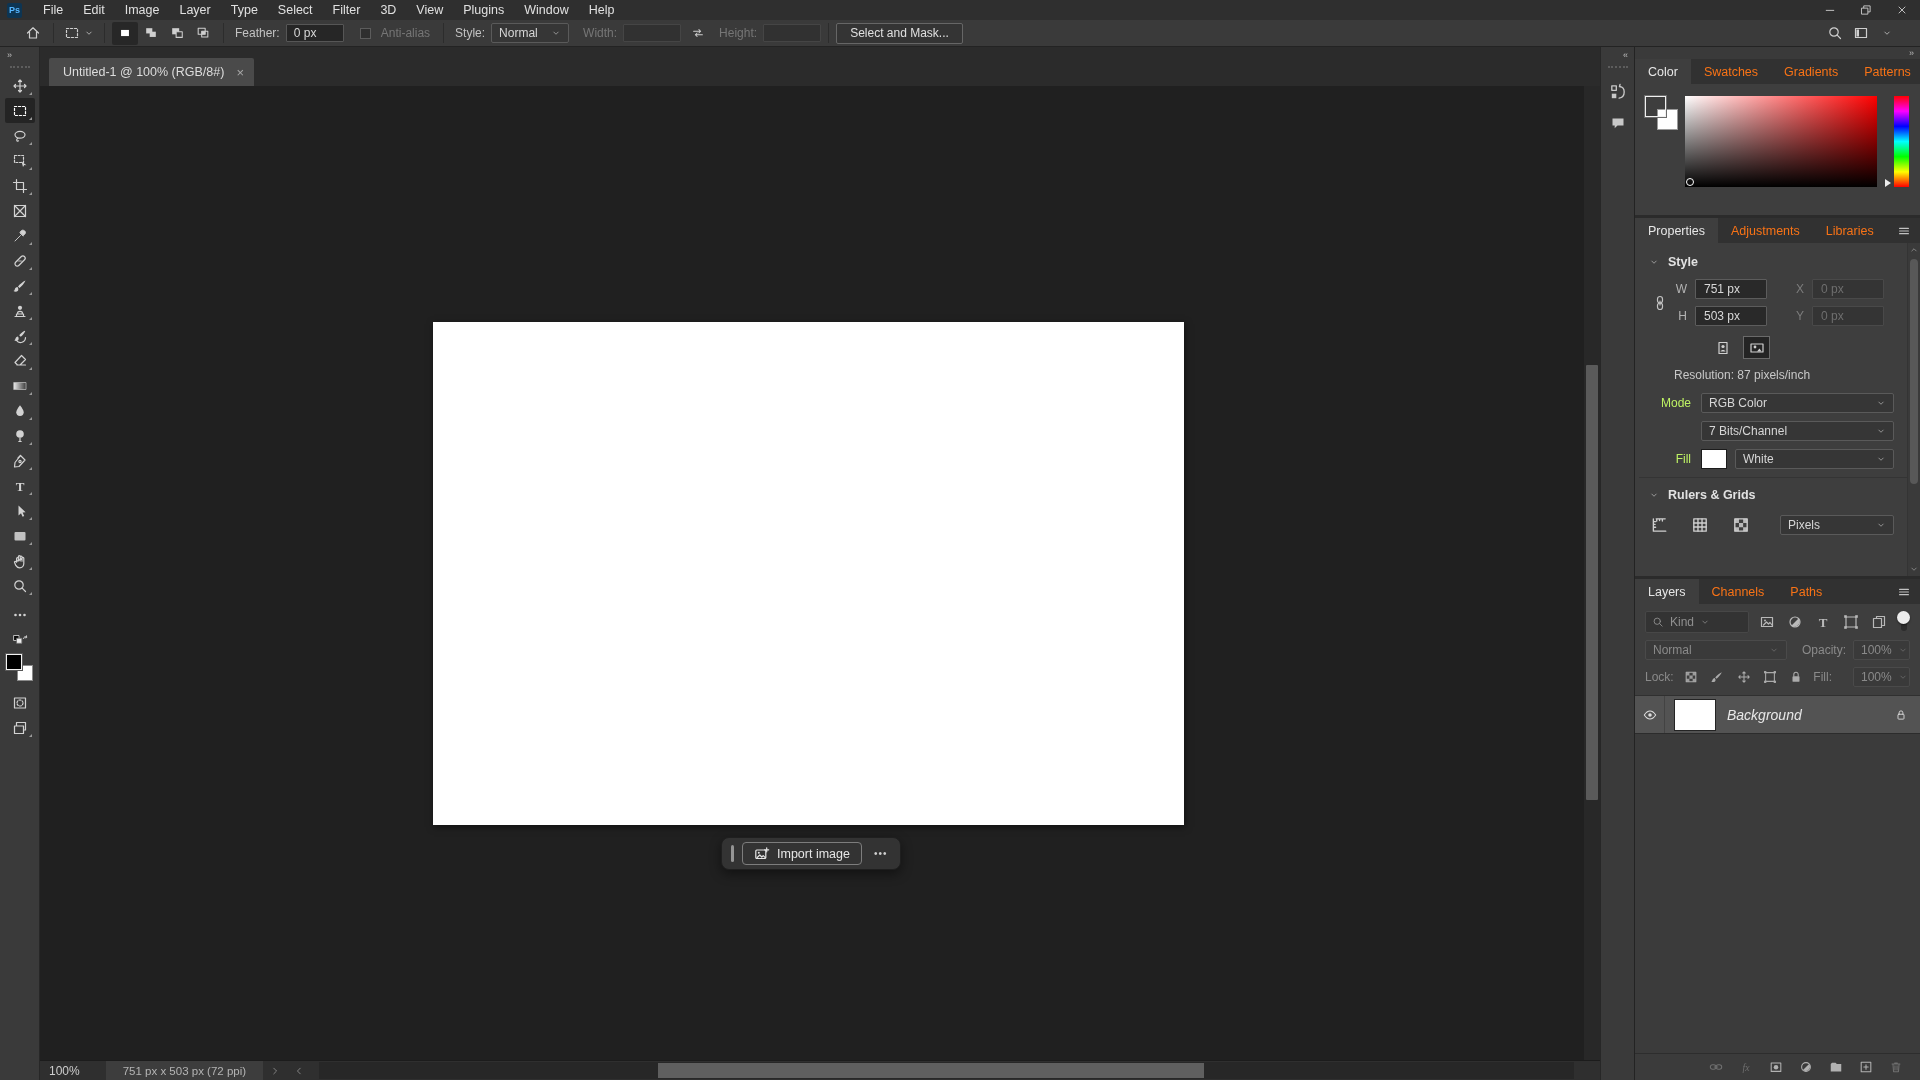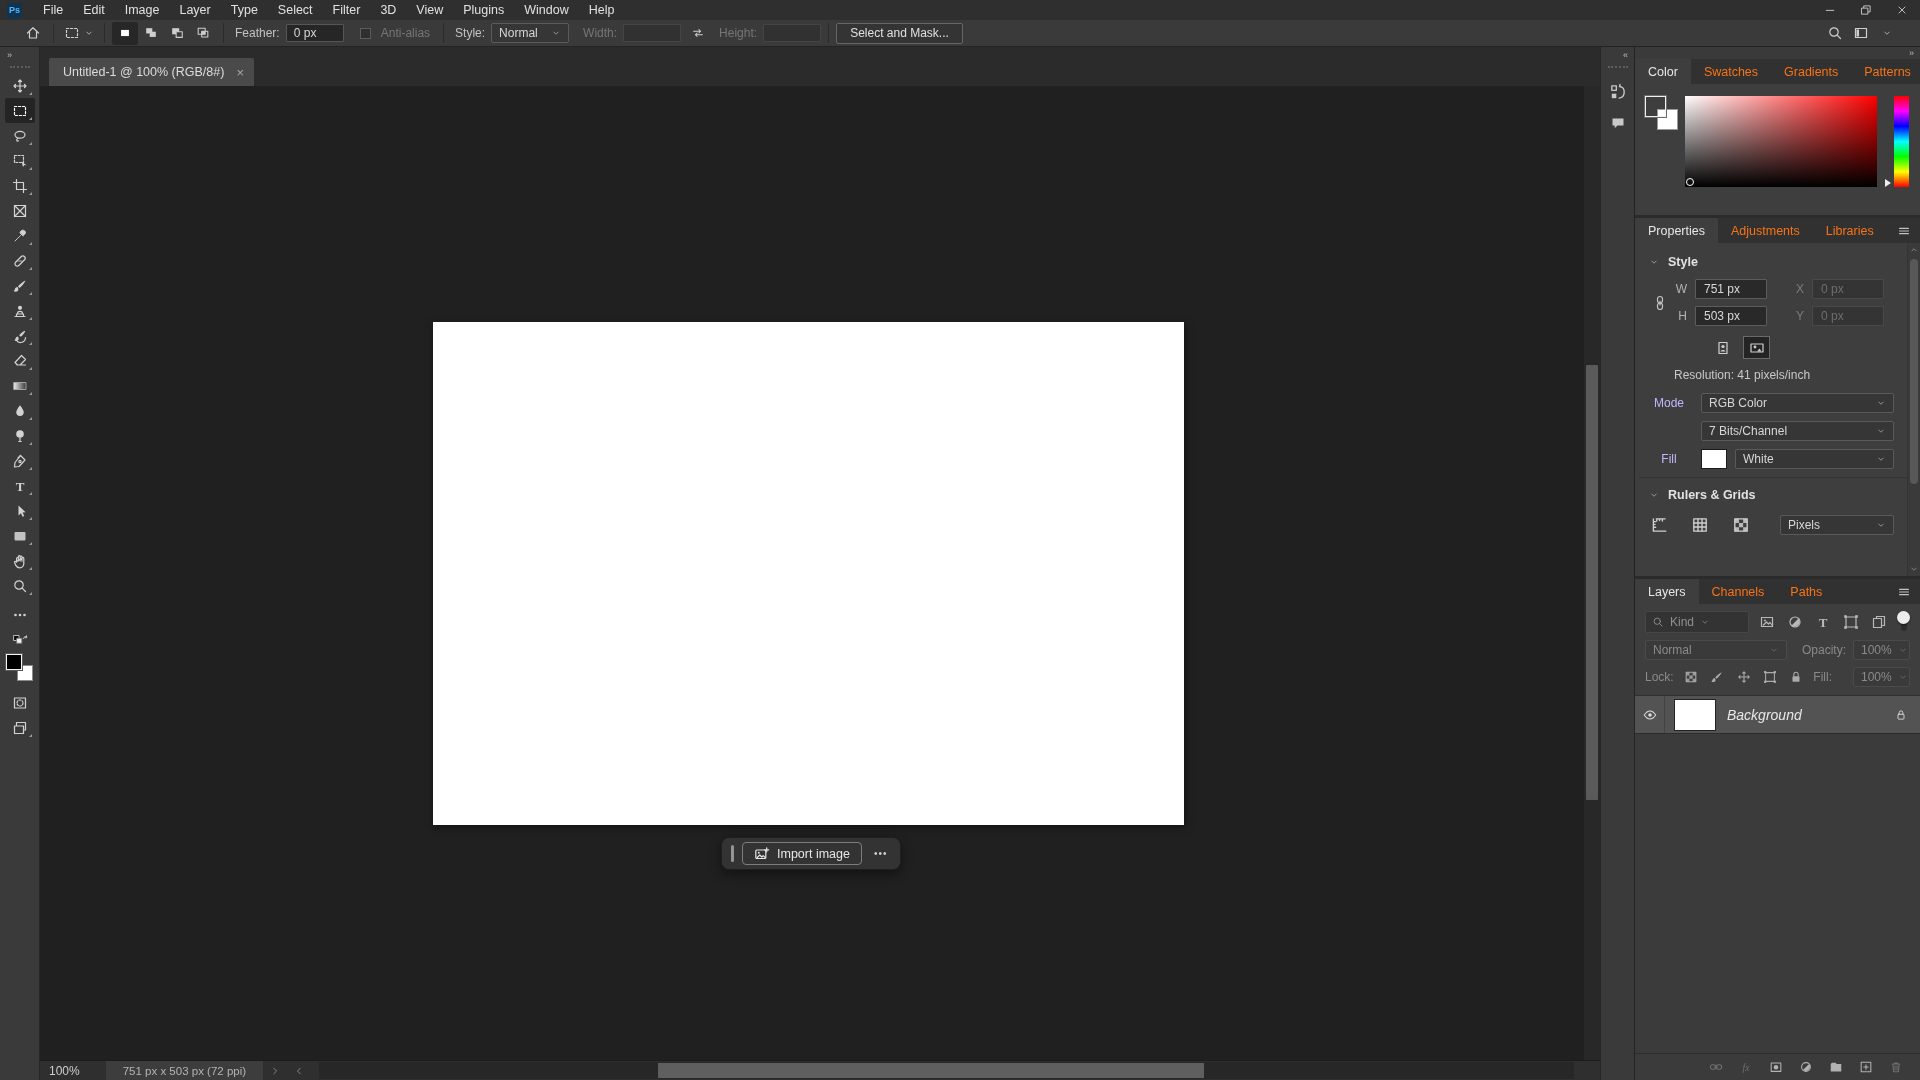--- a/index.html
+++ b/index.html
@@ -130,21 +130,21 @@
   .dim-label.dim{color:#7c7c7c;}
   .dim-field{width:72px;height:20px;background:#292929;border:1px solid #5c5c5c;border-radius:1px;color:#d8d8d8;
              font-family:"Liberation Sans",sans-serif;font-size:12px;padding:0 8px;}
   .dim-field:disabled{background:#343434;border-color:#494949;color:#6e6e6e;}
   .dim-row .xgap{width:23px;}
   .orient-row{display:flex;gap:7px;margin:10px 0 9px 62px;}
   .orient-btn{width:27px;height:23px;display:grid;place-items:center;color:#d0d0d0;border:1px solid transparent;}
   .orient-btn.active{background:#242424;border-color:#6a6a6a;}
   .res-line{color:#c8c8c8;margin:0 0 11px 27px;}
   .prop-row{display:flex;align-items:center;margin-bottom:8px;}
-  .prop-label{width:44px;text-align:center;margin-right:10px;color:#c4b5fd;flex:none;}
+  .prop-label{width:44px;text-align:right;margin-right:10px;color:#bef264;flex:none;}
   .dd-mode{width:200px;}
   .dd-fill{width:166px;}
   .fill-swatch{width:26px;height:20px;background:#fff;border:1px solid #1c1c1c;margin-right:8px;flex:none;}
   .pdivider{height:1px;background:#343434;margin:4px -20px 10px -8px;}
   .rg-row{display:flex;align-items:center;gap:23px;margin:13px 0 4px 3px;color:#cfcfcf;}
   .dd-units{width:118px;margin-left:7px;}
   .pscroll{position:absolute;right:0;top:0;bottom:0;width:13px;background:#3a3a3a;border-left:1px solid #343434;}
   .pscroll .pthumb{position:absolute;left:2px;right:2px;top:16px;height:225px;background:#585858;border-radius:5px;}
   .pscroll .up{position:absolute;top:2px;left:1px;color:#9a9a9a;}
   .pscroll .down{position:absolute;bottom:2px;left:1px;color:#9a9a9a;}
@@ -726,21 +726,21 @@
             <span class="orient-btn active">
                 <span class="ic">
                   <svg viewBox="0 0 16 16" fill="none" stroke="currentColor" stroke-width="1.2" stroke-linecap="round" stroke-linejoin="round">
                     <rect x="2" y="4" width="12" height="8"></rect>
                     <circle cx="6" cy="7" r="1.4" fill="currentColor" stroke="none"></circle>
                     <path d="M8 11.5l2.5-3 2 3z" fill="currentColor" stroke="none"></path>
                   </svg>
                 </span>
               </span>
           </div>
-          <div class="res-line">Resolution: 41 pixels/inch</div>
+          <div class="res-line">Resolution: 87 pixels/inch</div>
           <div class="prop-row">
             <span class="prop-label">Mode</span>
             <span class="dropdown dd-mode">
               <span>RGB Color</span>
               <span class="ic s10 dd-chev">
                   <svg viewBox="0 0 16 16" fill="none" stroke="currentColor" stroke-width="1.2" stroke-linecap="round" stroke-linejoin="round">
                     <path d="M4.5 6.5 8 10l3.5-3.5"></path>
                   </svg>
                 </span>
             </span>

